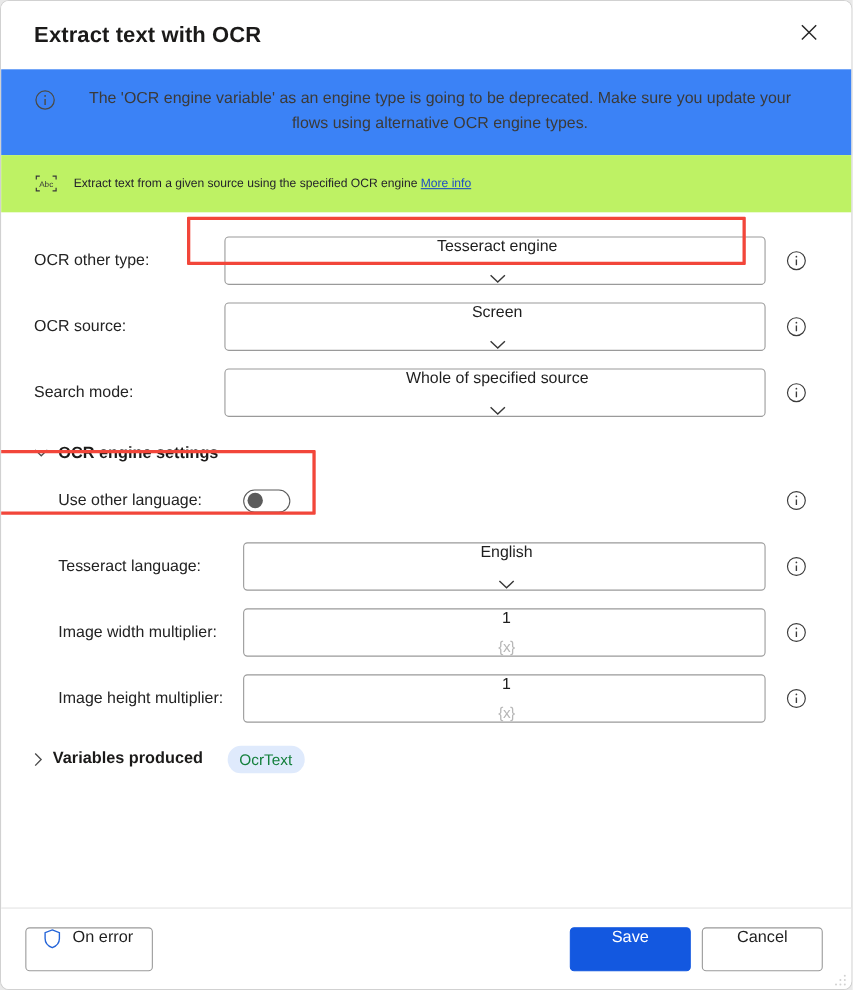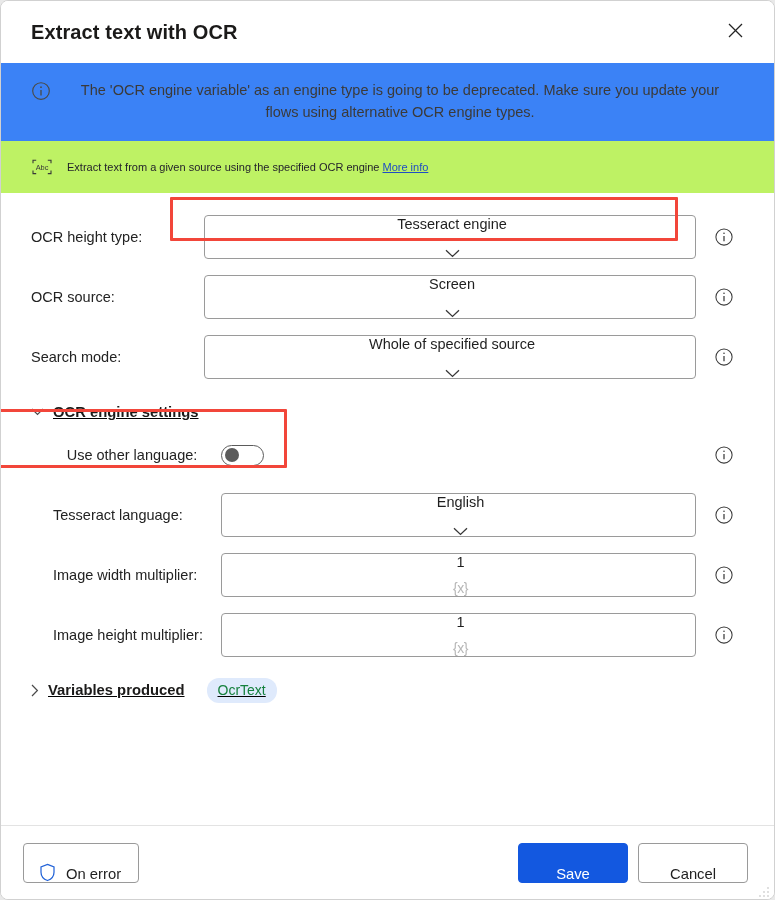--- a/index.html
+++ b/index.html
@@ -154,21 +154,20 @@
   }
 
   
   .collapse-head {
     display: flex;
     align-items: center;
     gap: 9px;
     margin-top: 22px;
     cursor: pointer;
     height: 22px;
-    text-decoration: underline;
   }
   .collapse-head .chev-sm { color: #4a4a4a; display: flex; }
   .collapse-head .cap {
     font-size: 14.8px;
     font-weight: 700;
     color: #1b1a19;
   }
   .var-pill {
     margin-left: 13px;
     background: #dfeafc;
@@ -178,21 +177,20 @@
     padding: 4px 11px 5px 11px;
     cursor: pointer;
   }
 
   
   .toggle-row {
     display: flex;
     align-items: center;
     height: 44px;
     margin-top: 10px;
-    text-align: center;
   }
   .toggle-row .row-label {
     width: 190px; flex: 0 0 190px;
     padding-left: 22px;
   }
   .switch {
     width: 43px; height: 21px;
     border: 1.6px solid #5b5b5b;
     border-radius: 11px;
     background: #ffffff;
@@ -226,21 +224,21 @@
     align-items: center;
     padding: 0 26px 0 22px;
     gap: 10px;
     background: #fff;
   }
   .btn {
     height: 40px;
     border-radius: 4px;
     font-size: 14.8px;
     display: inline-flex;
-    align-items: flex-end;
+    align-items: flex-start;
     justify-content: center;
     cursor: pointer;
     border: 1px solid #9a9a9a;
     background: #ffffff;
     color: #1f1f1f;
     padding: 0 18px;
   }
   .btn.onerror { gap: 10px; padding: 0 17px 0 15px; }
   .btn.onerror .shield { color: #2464d8; display: flex; }
   .spacer { flex: 1; }
@@ -301,21 +299,21 @@
     <div class="info-text">
       <span>Extract text from a given source using the specified OCR engine</span>
       <span class="info-link">More info</span>
     </div>
   </div>
 
   <div class="body">
 
 
     <div class="row first">
-      <div class="row-label">OCR height type:</div>
+      <div class="row-label">OCR other type:</div>
       <div class="field-wrap">
         <div class="field">
           <span class="val">Tesseract engine</span>
           <span class="chev">
             <svg width="15" height="9" viewBox="0 0 15 9" fill="none" stroke="currentColor" stroke-width="1.3">
                 <path d="M1 1.2l6.5 6.2L14 1.2"></path>
               </svg>
           </span>
         </div>
       </div>

